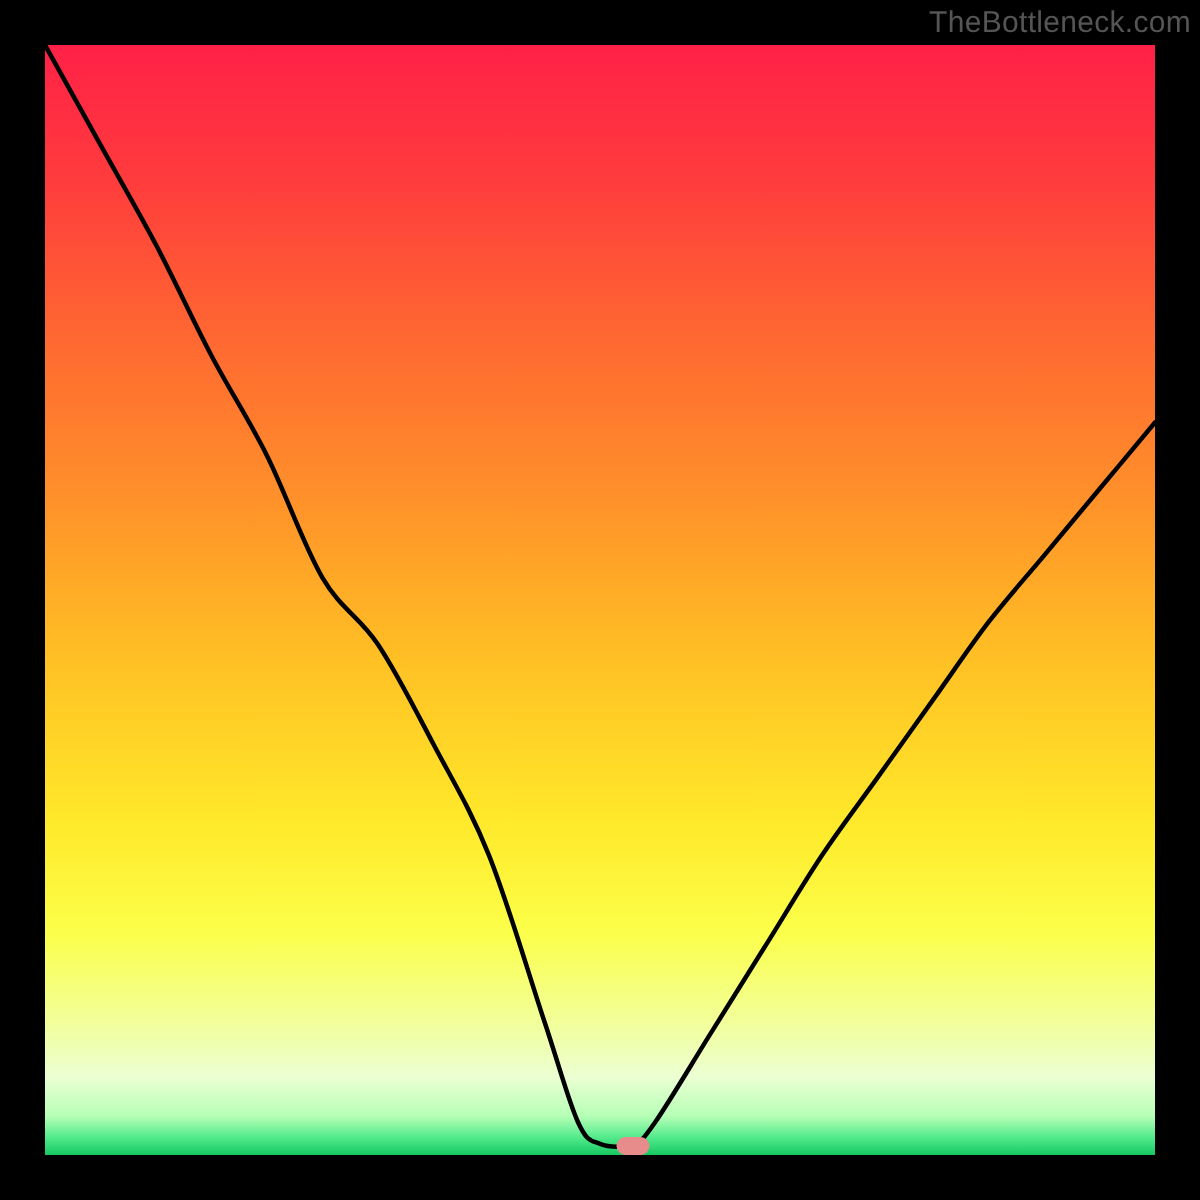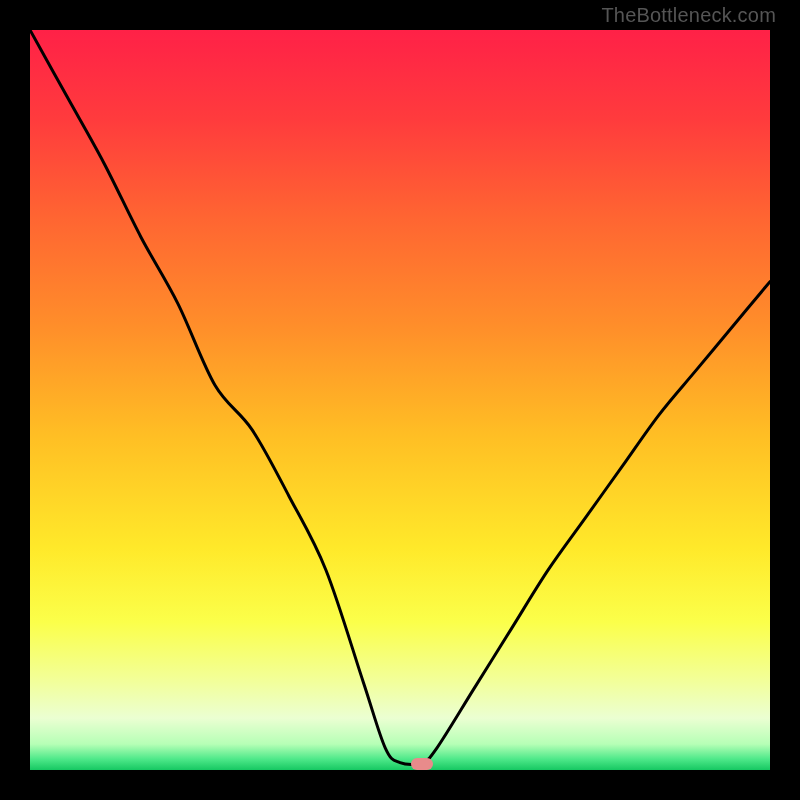--- a/index.html
+++ b/index.html
@@ -13,21 +13,21 @@
   }
   .frame {
     position: relative;
     width: 800px;
     height: 800px;
     background: #000;
   }
   .watermark {
     position: absolute;
     top: 4px;
-    right: 24px;
+    right: 6px;
     color: #555;
     font-size: 20px;
     font-weight: 500;
     letter-spacing: 0.2px;
     z-index: 5;
   }
   .plot {
     position: absolute;
     left: 30px;
     top: 30px;

